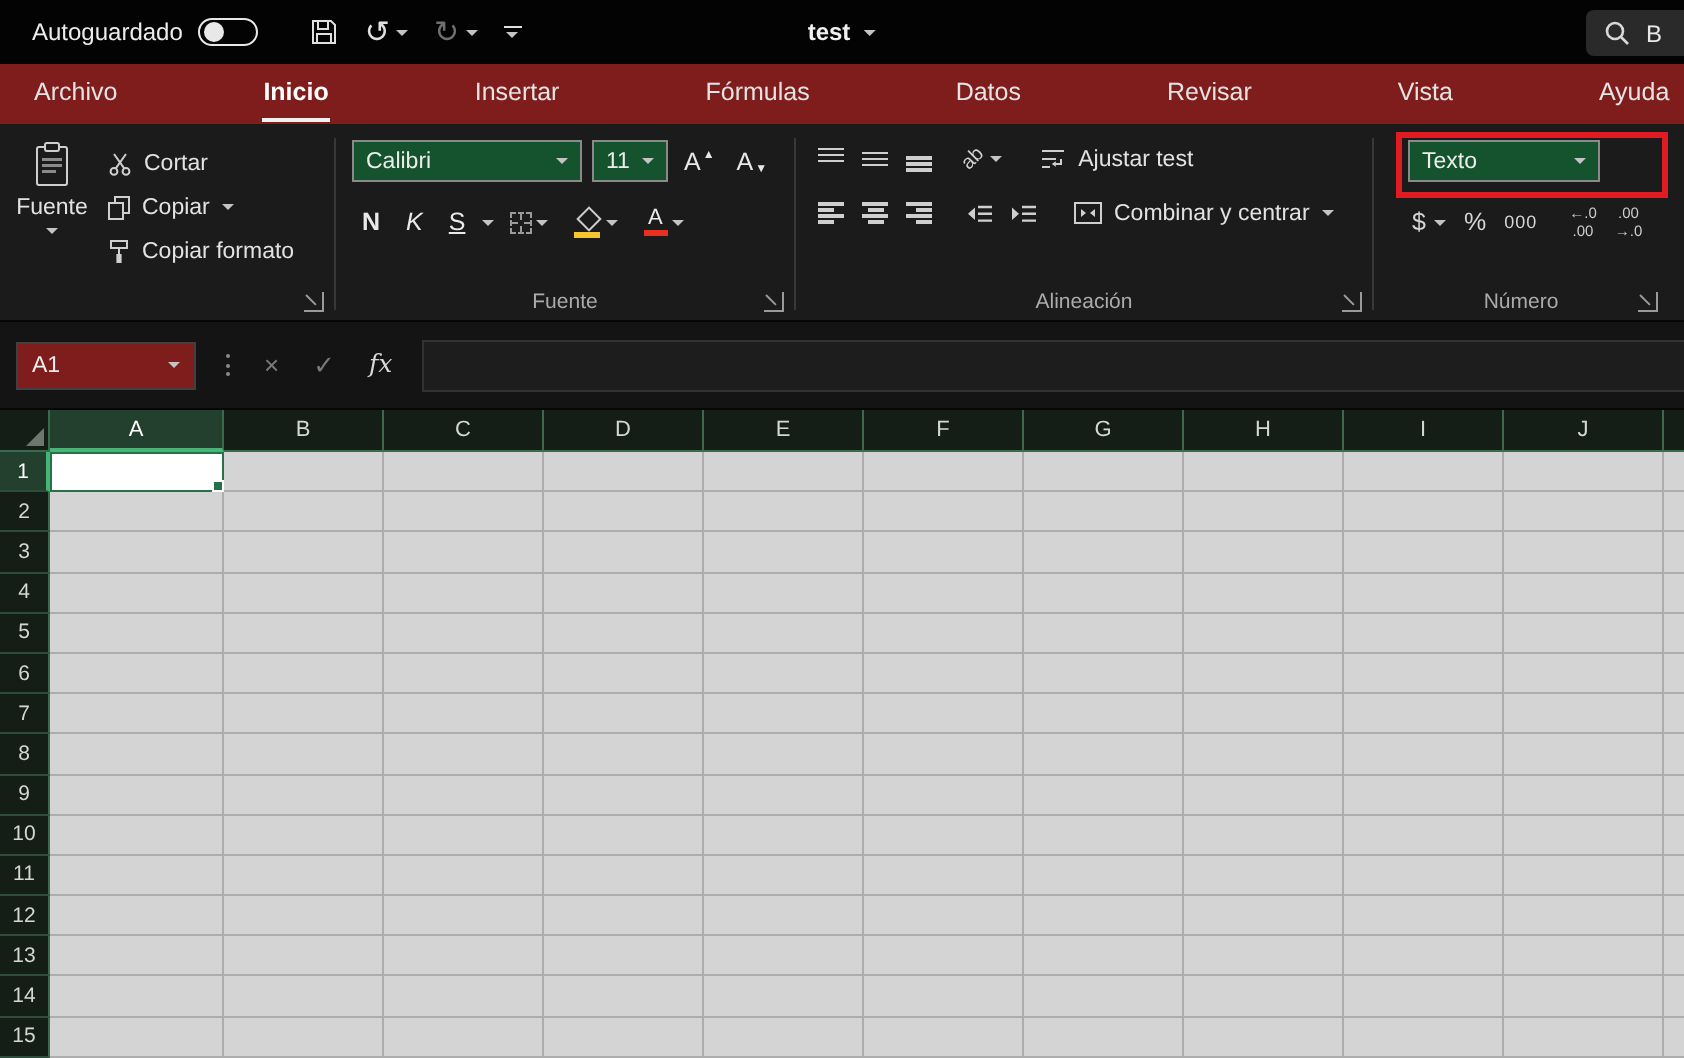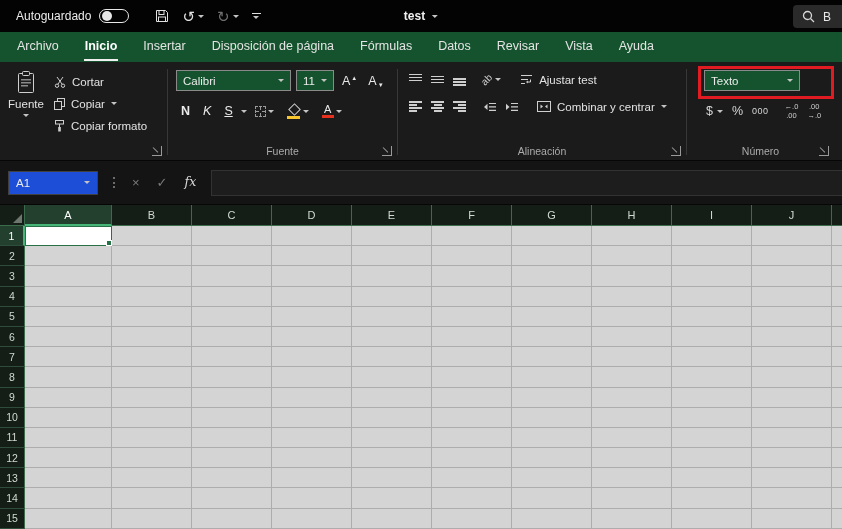--- a/index.html
+++ b/index.html
@@ -14,21 +14,21 @@
   .knob { width:10px; height:10px; border-radius:50%; background:#e8e8e8; position:absolute; left:2px; top:1px; }
   .qat { display:flex; align-items:center; gap:13px; margin-left:26px; }
   .qbtn { display:flex; align-items:center; gap:3px; color:#e0e0e0; font-size:15px; line-height:1; }
   .qbtn.dim { color:#6f6f6f; }
   .custom { display:flex; flex-direction:column; align-items:center; gap:2px; }
   .custom .bar { width:9px; height:1.5px; background:#e0e0e0; }
   .doc-title { position:absolute; left:50%; transform:translateX(-50%); display:flex; gap:7px; align-items:center; font-size:12px; color:#f0f0f0;font-weight:bold; }
   .search { position:absolute; right:0; top:5px; height:23px; width:49px; background:#2a2a2a; border-radius:4px 0 0 4px; display:flex; align-items:center; gap:8px; padding-left:9px; font-size:12px; color:#e8e8e8; }
 
   
-  .tabrow { height:30px; background:#14532d; display:flex; padding-left:4px; }
+  .tabrow { height:30px; background:#7f1d1d; display:flex; padding-left:4px;gap:47px; }
   .tab { padding:7px 13px 0; font-size:12.5px; color:#e4e4e4; position:relative; white-space:nowrap; }
   .tab.active { font-weight:bold; color:#fff; }
   .tab.active::after { content:''; position:absolute; left:12px; right:12px; bottom:1px; height:2.5px; background:#f0f0f0; }
 
   
   .ribbon { height:99px; background:#1b1b1b; display:flex; border-bottom:1px solid #060606; }
   .group { position:relative; display:flex; flex-direction:column; }
   .g-clip{width:167px;} .g-font{width:229px;} .g-align{width:288px;} .g-num{width:147px;}
   .g-fill{flex:1;}
   .gc { flex:1; color:#e2e2e2; }
@@ -90,21 +90,21 @@
   .pct { font-size:12.5px; }
   .tho { font-size:9px; letter-spacing:0.5px; }
   .dec { display:flex; flex-direction:column; align-items:center; font-size:7.5px; line-height:1.2; color:#cfcfcf; }
   .dec1 { margin-left:7px; }
 
   
   .redbox { position:absolute; left:698px; top:66px; width:136px; height:33px; border:3px solid #e11b22; z-index:40; pointer-events:none; }
 
   
   .fbar { height:44px; background:#141414; display:flex; align-items:center; border-bottom:1px solid #060606; }
-  .namebox { margin-left:8px; width:90px; height:24px; background:#1d4ed8; border:1px solid #404040; display:flex; align-items:center; justify-content:space-between; padding:0 7px; font-size:11.5px; color:#ececec; }
+  .namebox { margin-left:8px; width:90px; height:24px; background:#7f1d1d; border:1px solid #404040; display:flex; align-items:center; justify-content:space-between; padding:0 7px; font-size:11.5px; color:#ececec; }
   .dots { margin-left:15px; display:flex; flex-direction:column; gap:2.5px; }
   .dots i { width:2px; height:2px; background:#8a8a8a; border-radius:50%; display:block; }
   .fbtn { margin-left:17px; font-size:13px; color:#7a7a7a; line-height:1; }
   .fbtn.fx { color:#d8d8d8; font-style:italic; font-family:"DejaVu Serif", serif; font-size:12.5px; }
   .vline { width:1px; height:26px; background:#323232; margin-left:15px; }
   .finput { flex:1; height:26px; background:#1d1d1d; border-top:1px solid #323232; border-bottom:1px solid #323232; }
 
   
   .ghead { display:flex; height:21px; }
   .corner { width:25px; background:#151d17; border-right:1px solid #3c6a4d; border-bottom:1px solid #3c6a4d; position:relative; }
@@ -168,21 +168,20 @@
           <path d="M8.5 8.5l3.5 3.5" stroke="#d8d8d8" stroke-width="1.3"></path>
         </svg>
       <span>B</span>
     </div>
   </div>
 
   <div class="tabrow" id="tabs">
       <div class="tab">Archivo</div>
       <div class="tab active">Inicio</div>
       <div class="tab">Insertar</div>
-      <div class="tab">Disposición de página</div>
       <div class="tab">Fórmulas</div>
       <div class="tab">Datos</div>
       <div class="tab">Revisar</div>
       <div class="tab">Vista</div>
       <div class="tab">Ayuda</div>
     </div>
 
   <div class="ribbon">
 
     <div class="group g-clip">

